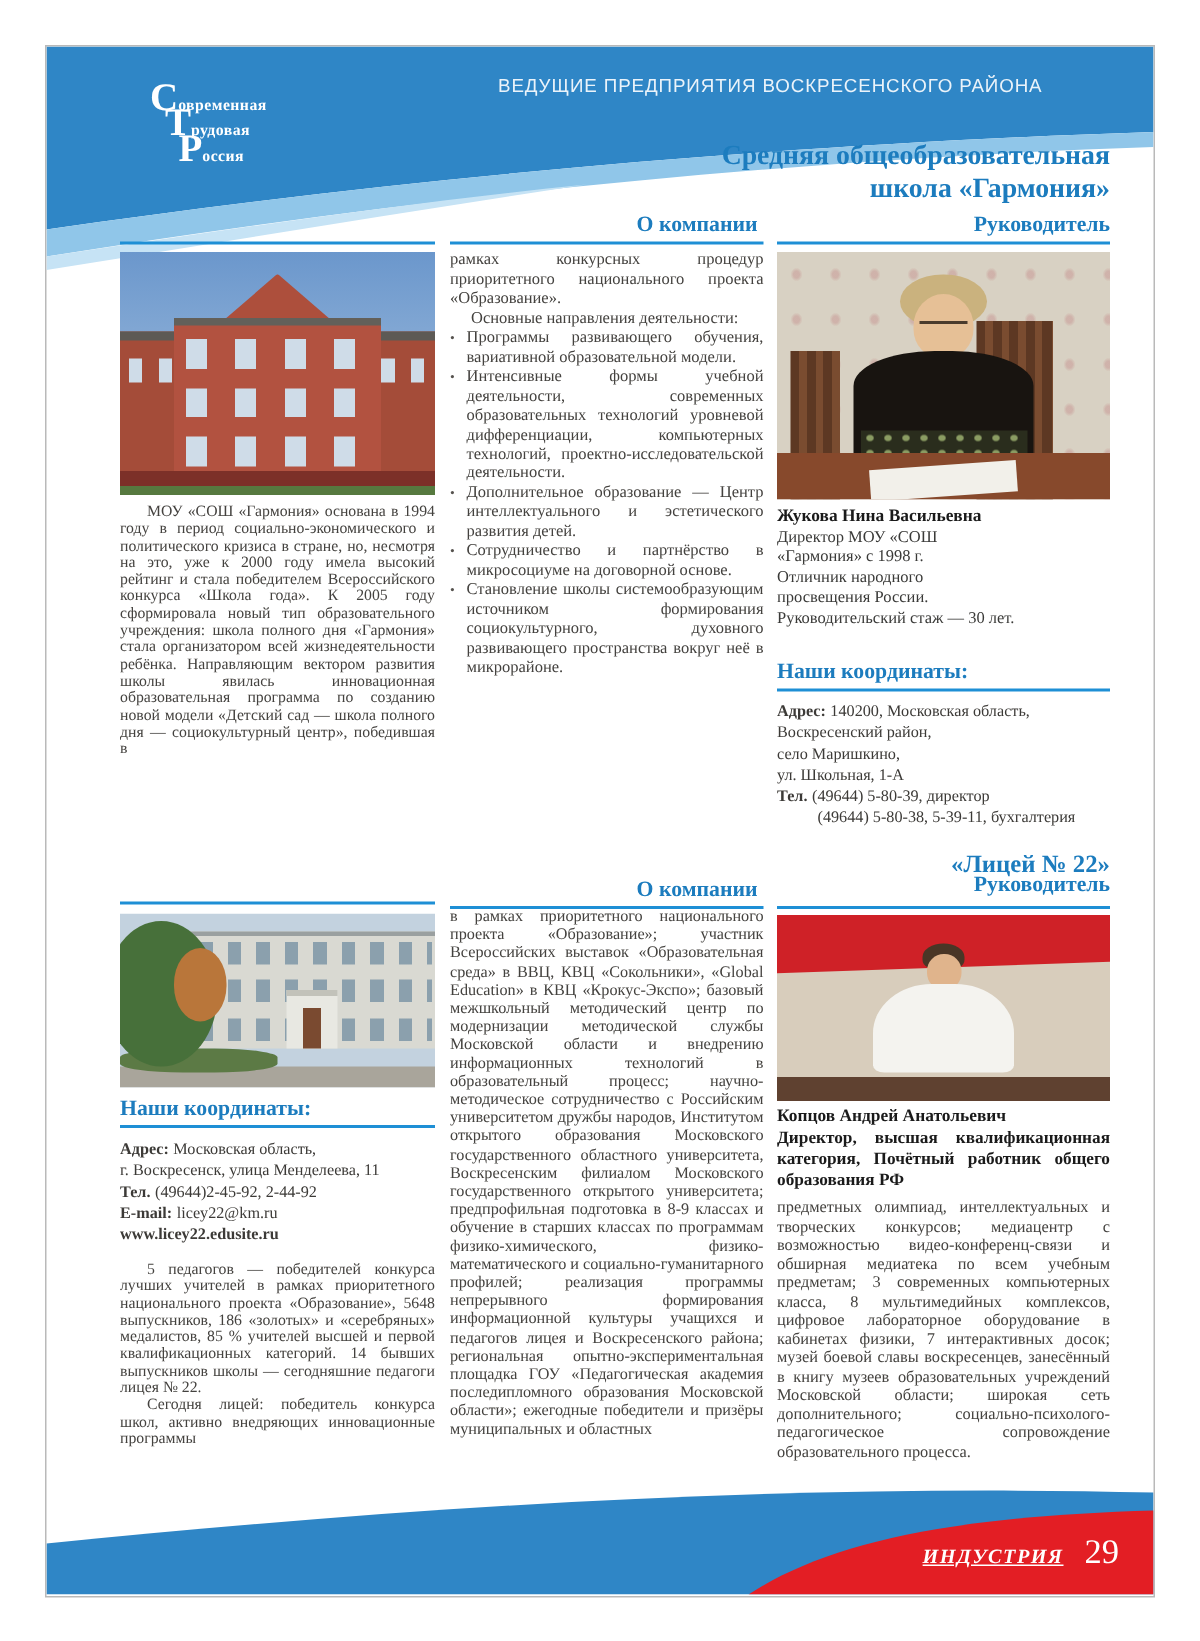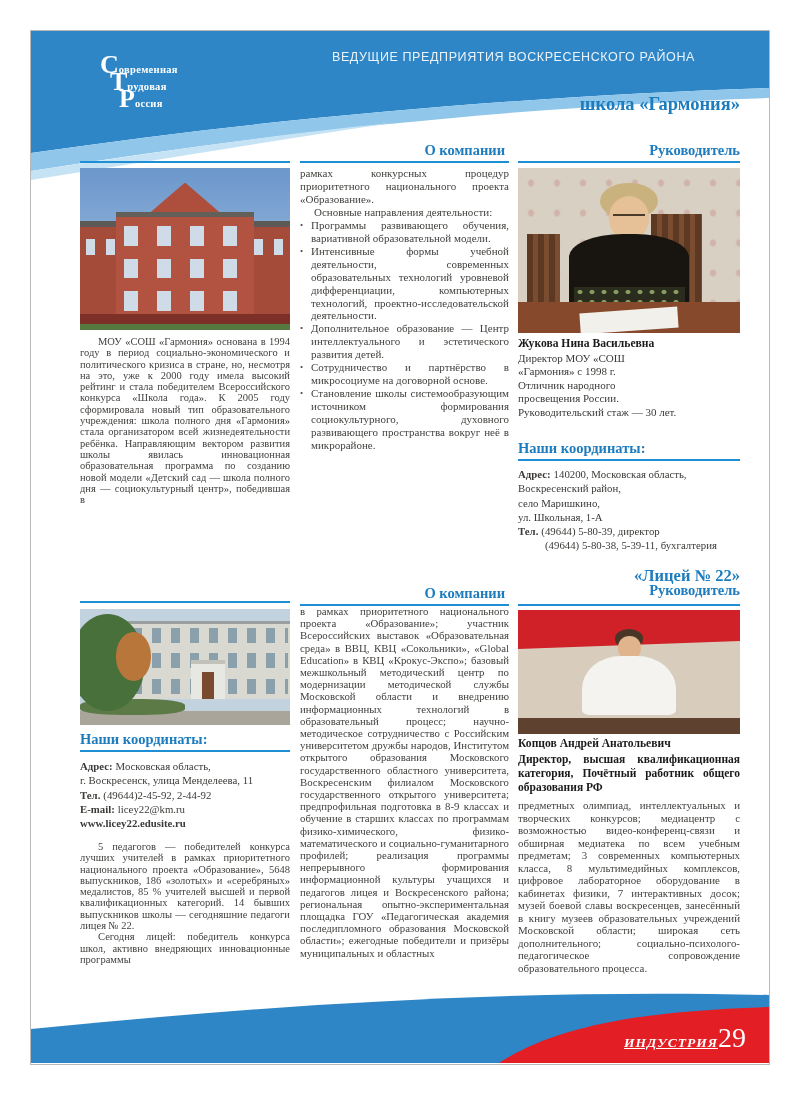--- a/index.html
+++ b/index.html
@@ -78,23 +78,23 @@
   
   .d2-wall{inset:0;background:#d8cdbc;}
   .d2-banner{left:0;right:0;top:-4%;height:32%;background:#cf2127;transform:skewY(-2deg);}
   .d2-hair{left:43.5%;top:15%;width:13%;height:15%;background:#4a3626;border-radius:50% 50% 40% 40%;}
   .d2-face{left:45%;top:21%;width:10.5%;height:19%;background:#e0b48c;border-radius:48%;}
   .d2-shirt{left:29%;top:37%;width:42%;height:48%;background:#f4f3ef;border-radius:42% 42% 8% 8%/55% 55% 8% 8%;}
   .d2-desk{left:0;right:0;bottom:0;height:13%;background:#5f4130;}
   
   .ftr-svg{position:absolute;left:31px;top:985px;}
   .ftr-text{position:absolute;left:518px;top:1022px;width:228px;display:flex;justify-content:flex-end;
-            align-items:baseline;color:#fff;}
+            align-items:baseline;gap:14px;color:#fff;}
   .mag{font-weight:bold;font-style:italic;text-decoration:underline;font-size:13.5px;letter-spacing:1px;}
-  .pgnum{font-size:28px;}
+  .pgnum{font-size:23px;}
 </style>
 </head>
 <body>
 
 <div class="page">
   <div class="frame"></div>
 
   <svg class="hdr-svg" width="738" height="150" viewBox="0 0 738 150">
     <path d="M0,0 H738 V57 C520,64 260,84 0,122 Z" fill="#2F86C6"></path>
     <path d="M0,122 C260,84 520,64 738,57 L738,67 C520,74 260,98 0,140 Z" fill="#90C6E9"></path>
@@ -103,20 +103,21 @@
 
   <div class="logo">
     <div class="logo-line"><span class="logo-cap">С</span><span class="logo-rest">овременная</span></div>
     <div class="logo-line ll2"><span class="logo-cap">Т</span><span class="logo-rest">рудовая</span></div>
     <div class="logo-line ll3"><span class="logo-cap">Р</span><span class="logo-rest">оссия</span></div>
   </div>
 
   <div class="banner">ВЕДУЩИЕ ПРЕДПРИЯТИЯ ВОСКРЕСЕНСКОГО РАЙОНА</div>
 
   <div class="doc-title">
+    <div>Средняя общеобразовательная</div>
     <div>школа «Гармония»</div>
   </div>
 
   <div class="colhead" style="left:300px;top:142px;width:205px;">О компании</div>
   <div class="colhead" style="left:518px;top:142px;width:222px;">Руководитель</div>
   <div class="rule" style="left:80px;top:161px;width:210px;"></div>
   <div class="rule" style="left:300px;top:161px;width:209px;"></div>
   <div class="rule" style="left:518px;top:161px;width:222px;"></div>
 
   <div class="photo" style="left:80px;top:168px;width:210px;height:162px;">

